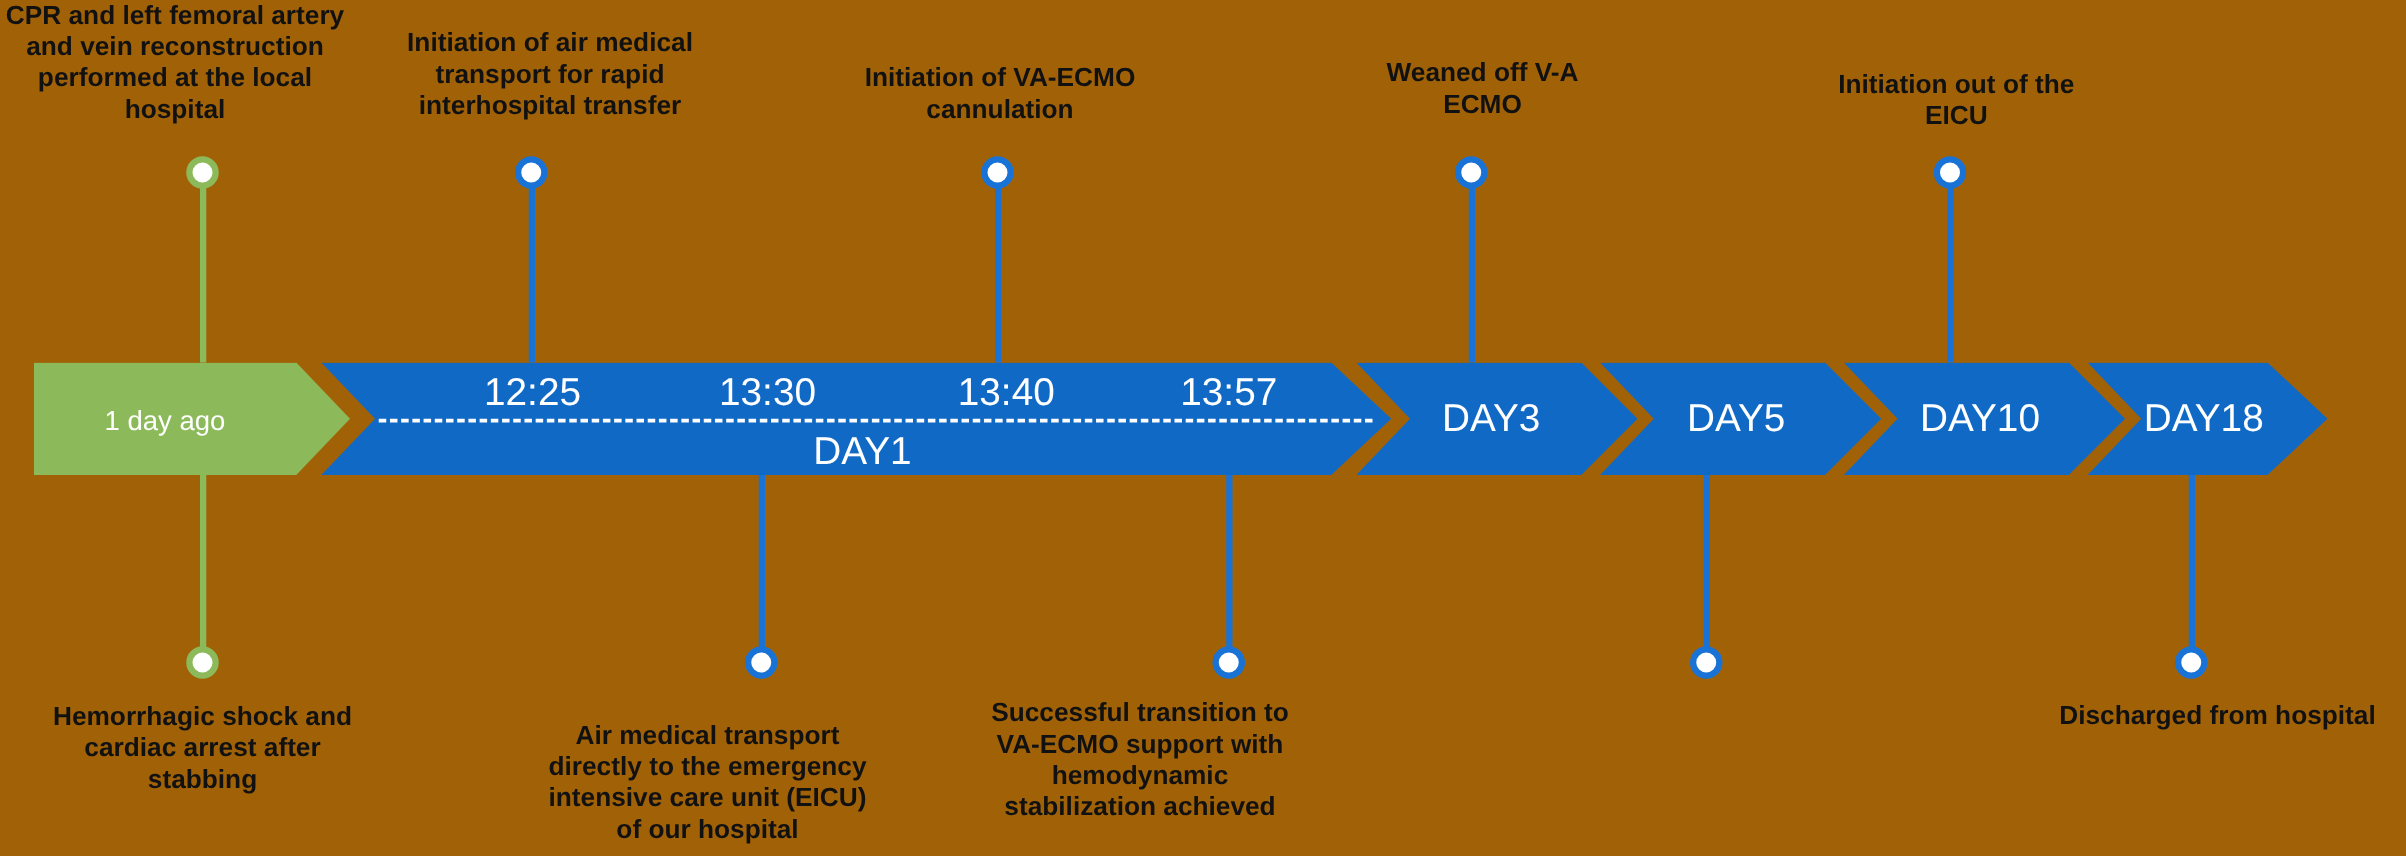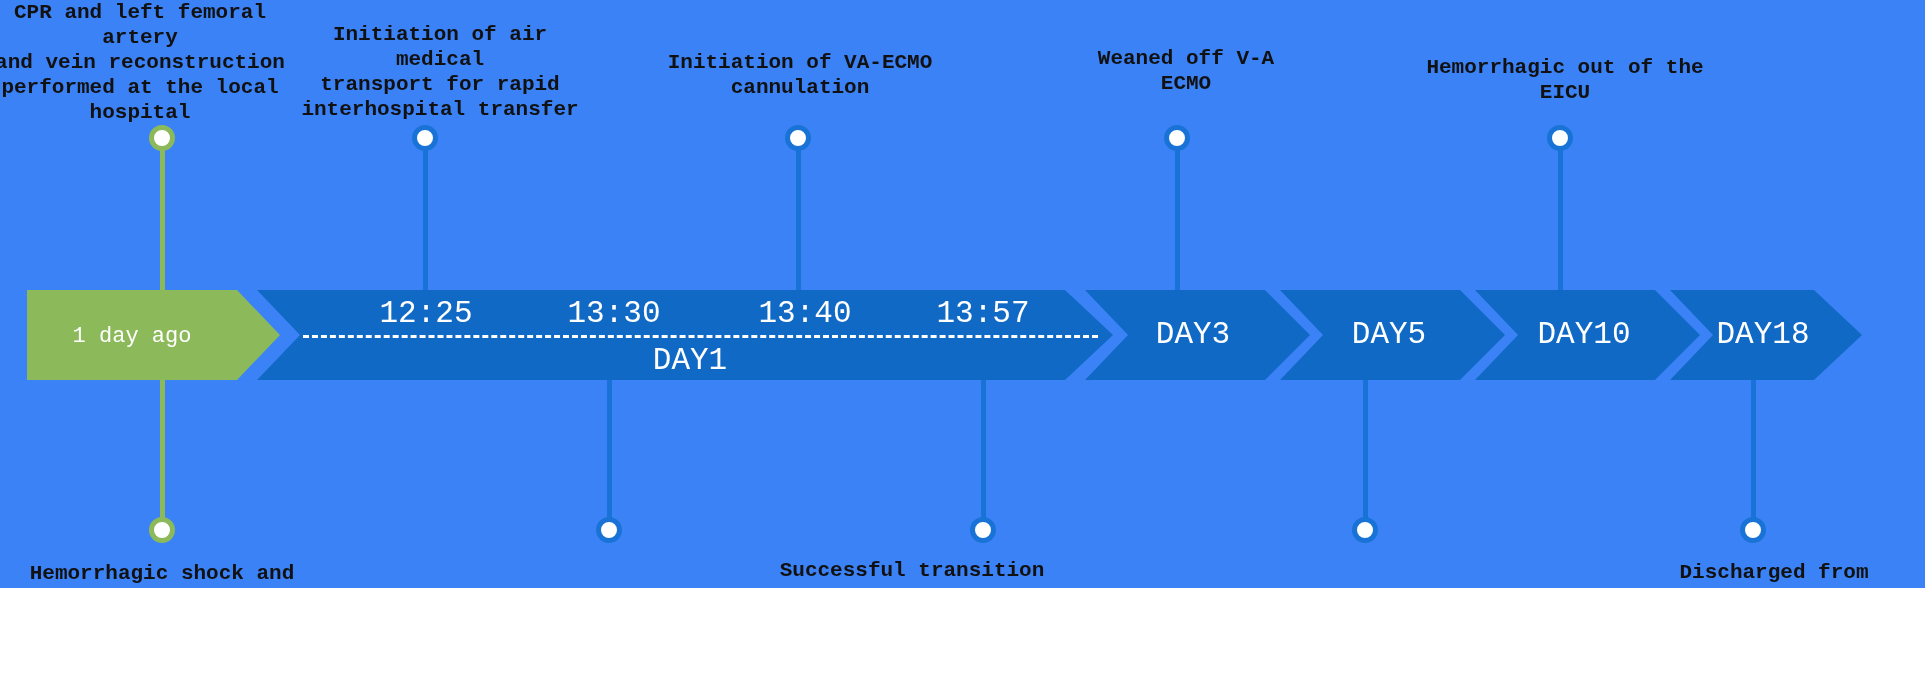--- a/index.html
+++ b/index.html
@@ -1,20 +1,20 @@
 <!DOCTYPE html>
 <html style="--green: #8CBA5A; --blue: #1169C6; --marker_blue: #1973D6; --label_text: #111111; --band_text: #FFFFFF;"><head>
 <meta charset="utf-8">
 <style>
   html,body{margin:0;padding:0;background:#ffffff;}
   .canvas{
     position:relative;
-    width:1925px;height:588px;
-    background:#3b82f6;
-    font-family:Liberation Mono, monospace;
+    width:1925px;height:685px;
+    background:#a16207;
+    font-family:Liberation Sans, sans-serif;
     overflow:hidden;
   }
   
   .seg{position:absolute;top:290px;height:90px;background:var(--blue,#1169C6);}
   .seg.green{background:var(--green,#8CBA5A);}
   .seg.head{clip-path:polygon(0 0, calc(100% - 43px) 0, 100% 50%, calc(100% - 43px) 100%, 0 100%);}
   .seg.day1{clip-path:polygon(0 0, calc(100% - 48px) 0, 100% 50%, calc(100% - 48px) 100%, 0 100%, 43px 50%);}
   .seg.mid{clip-path:polygon(0 0, calc(100% - 45px) 0, 100% 50%, calc(100% - 45px) 100%, 0 100%, 43px 50%);}
   .seg.tail{clip-path:polygon(0 0, calc(100% - 48px) 0, 100% 50%, calc(100% - 48px) 100%, 0 100%, 43px 50%);}
   
@@ -50,21 +50,21 @@
 and vein reconstruction
 performed at the local
 hospital</div>
   <div class="evt" style="left:440px;top:22px;width:280px">Initiation of air medical
 transport for rapid
 interhospital transfer</div>
   <div class="evt" style="left:800px;top:50px;width:280px">Initiation of VA-ECMO
 cannulation</div>
   <div class="evt" style="left:1186px;top:46px;width:260px">Weaned off V-A
 ECMO</div>
-  <div class="evt" style="left:1565px;top:55px;width:280px">Hemorrhagic out of the
+  <div class="evt" style="left:1565px;top:55px;width:280px">Initiation out of the
 EICU</div>
 
   <div>
     <div class="dot g" style="left:149px;top:125px"></div>
     <div class="stem g" style="left:160px;top:150px;height:140px"></div>
   </div>
   <div>
     <div class="dot b" style="left:412px;top:125px"></div>
     <div class="stem b" style="left:423px;top:150px;height:140px"></div>
   </div>
@@ -120,19 +120,23 @@
     <div class="dot b" style="left:1352px;top:517px"></div>
   </div>
   <div>
     <div class="stem b" style="left:1751px;top:380px;height:138px"></div>
     <div class="dot b" style="left:1740px;top:517px"></div>
   </div>
 
   <div class="evt" style="left:162px;top:561px;width:280px">Hemorrhagic shock and
 cardiac arrest after
 stabbing</div>
+  <div class="evt" style="left:566px;top:576px;width:300px">Air medical transport
+directly to the emergency
+intensive care unit (EICU)
+of our hospital</div>
   <div class="evt" style="left:912px;top:558px;width:300px">Successful transition to
 VA-ECMO support with
 hemodynamic
 stabilization achieved</div>
   <div class="evt" style="left:1774px;top:560px;width:300px">Discharged from hospital</div>
 
 </div>
 
 </body></html>

